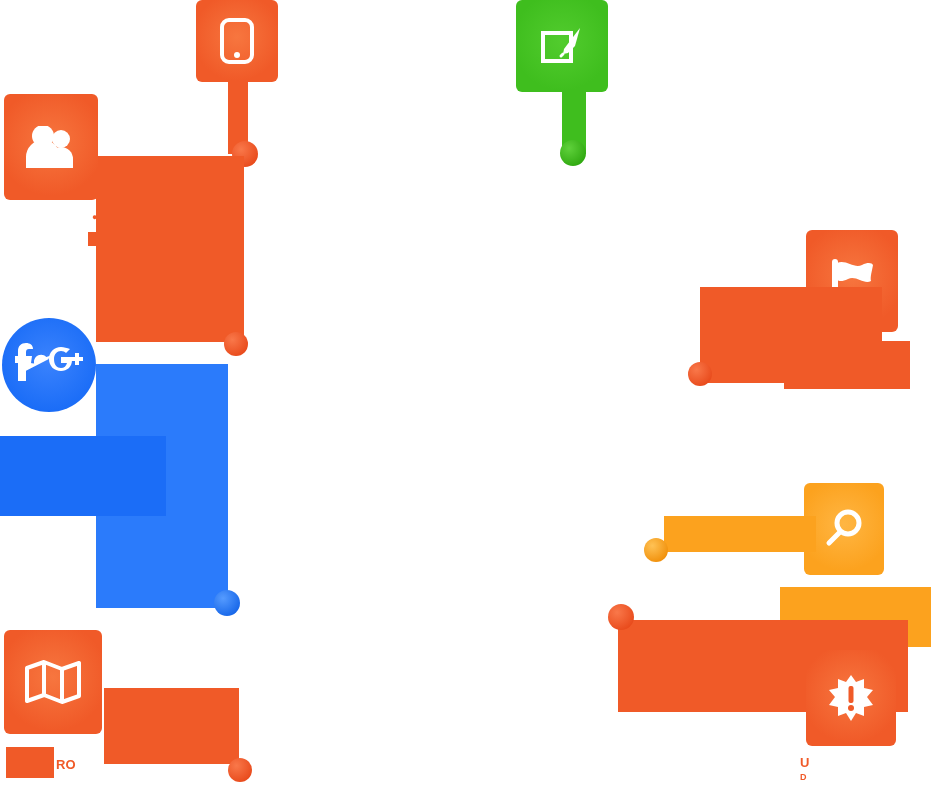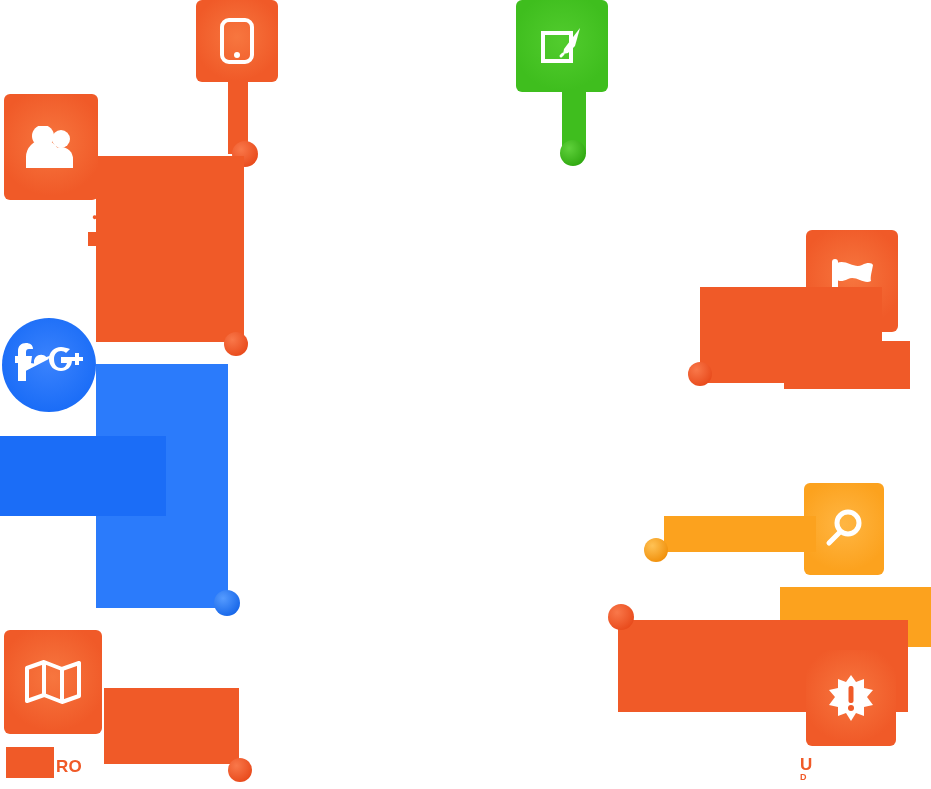--- a/index.html
+++ b/index.html
@@ -49,21 +49,21 @@
   .panel.orange{background:#f05a28;}
   .panel.blue  {background:#1b6df7;}
   .panel.blue2 {background:#2b7bfb;}
   .panel.amber {background:#fca21e;}
 
   
   .caption{
     position:absolute;
     color:#f05a28;
     font-weight:bold;
-    font-size:17px;
+    font-size:13px;
     letter-spacing:.2px;
     white-space:nowrap;
     overflow:hidden;
   }
   .caption.small{font-size:9px;}
 </style>
 </head>
 <body>
 
 <div id="stage">

